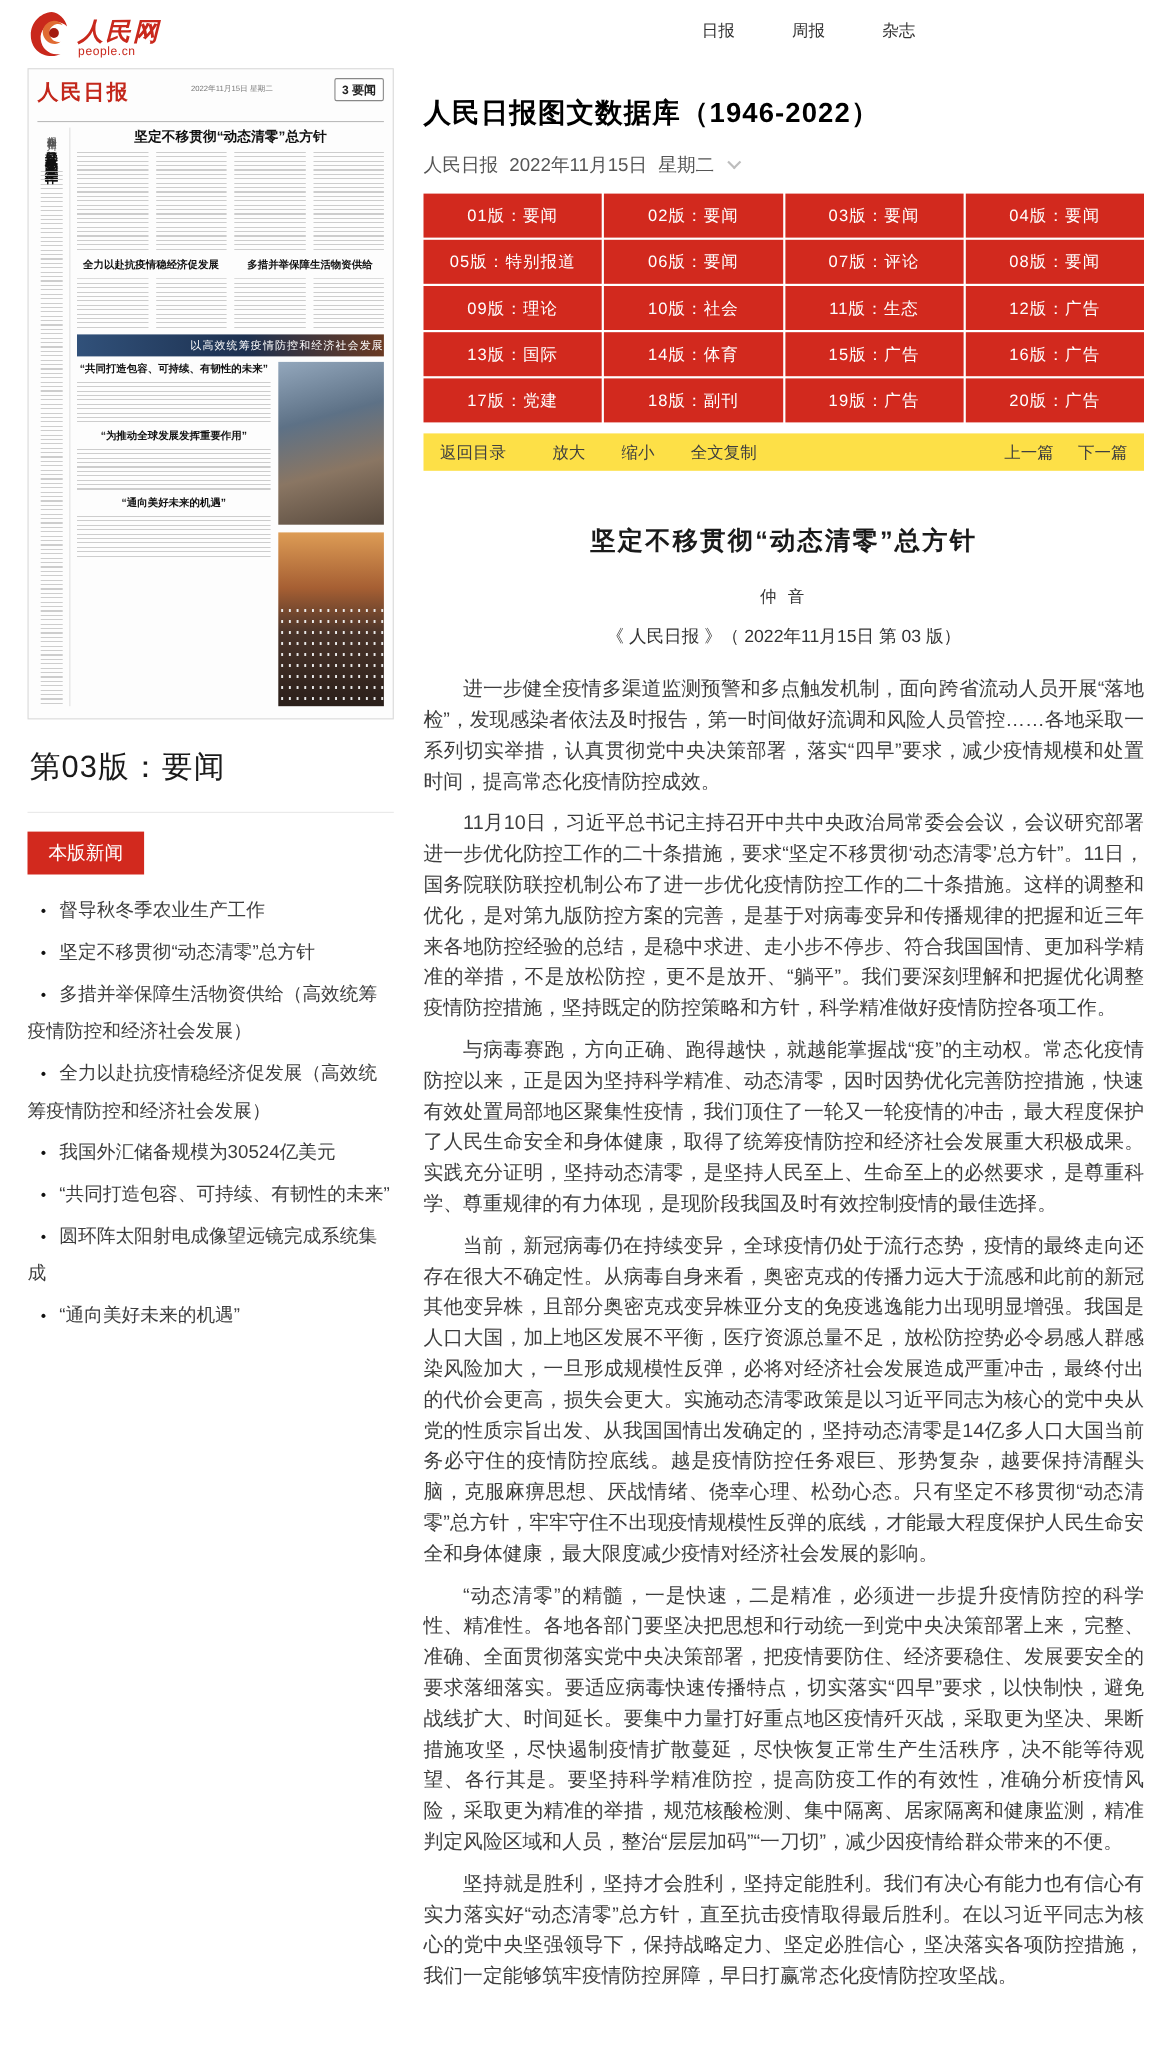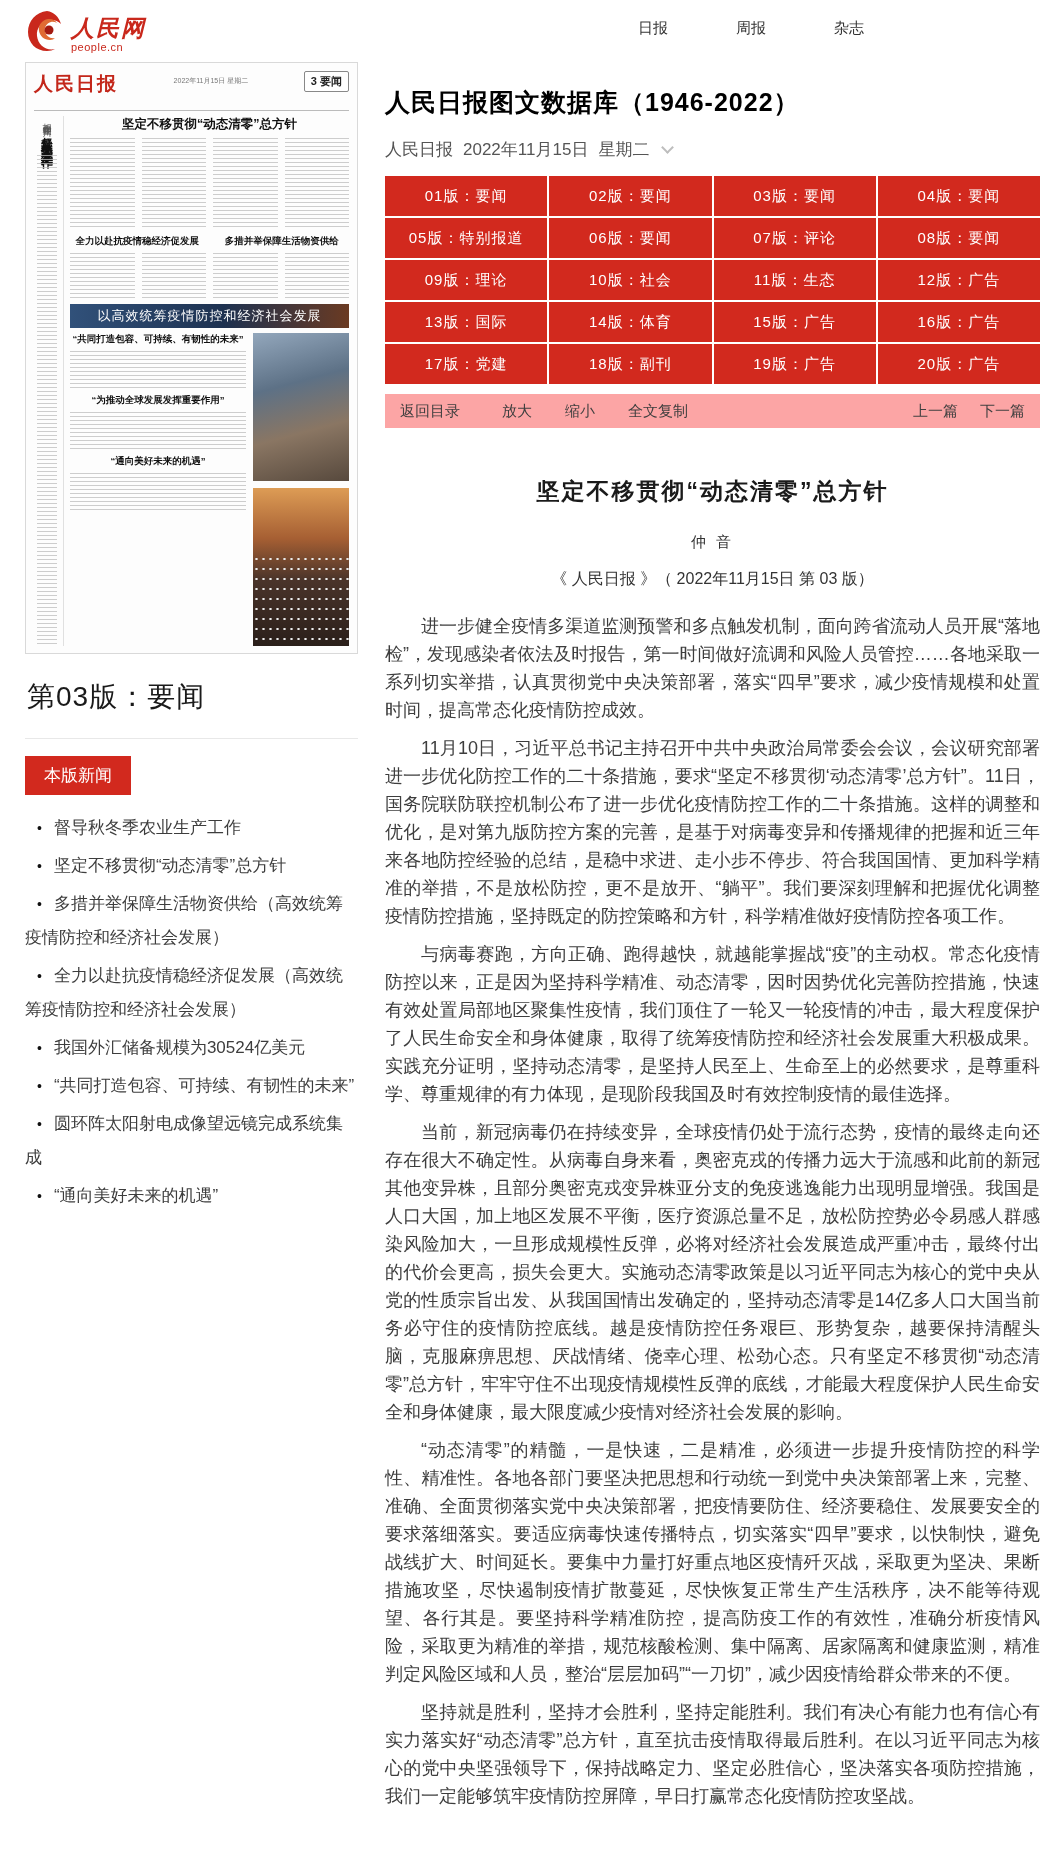--- a/index.html
+++ b/index.html
@@ -8,21 +8,21 @@
     width:1062px; min-height:1869px;
     font-family:"Liberation Sans", sans-serif;
     color:#222;
   }
   
   .site-header { position:relative; height:58px; background:#fff; }
   .logo { position:absolute; left:26px; top:9px; display:flex; align-items:flex-end; gap:5px; cursor:pointer; }
   .logo-text { display:flex; flex-direction:column; line-height:1; }
   .logo-cn { font-family:"Liberation Serif", serif; font-style:italic; font-weight:bold; font-size:23px; color:#c9281c; letter-spacing:2px; }
   .logo-en { font-size:11px; color:#c9281c; margin-top:2px; letter-spacing:.5px; }
-  .top-nav { position:absolute; left:638px; top:19px; display:flex; gap:68px; font-size:15px; color:#333; }
+  .top-nav { position:absolute; left:638px; top:19px; display:flex; gap:52px; font-size:15px; color:#333; }
   .nav-item { cursor:pointer; }
   
   .content { display:flex; padding:4px 22px 0 25px; gap:27px; }
   .left-col { width:333px; flex:none; }
   .right-col { width:655px; flex:none; }
   
   .thumb { height:592px; border:1px solid #d9d9d9; background:#fdfdfd; padding:8px; overflow:hidden; cursor:pointer; }
   .t-masthead { display:flex; justify-content:space-between; align-items:flex-start; height:40px; border-bottom:1px solid #bbb; }
   .t-name { font-family:"Liberation Serif", serif; font-weight:bold; font-size:19px; color:#c3271b; letter-spacing:2px; }
   .t-date { font-size:7px; color:#777; margin-top:5px; }
@@ -34,21 +34,21 @@
   .t-fake { background:repeating-linear-gradient(to bottom,#bdbdbd 0 1px,transparent 1px 4px); opacity:.75; }
   .t-vert .t-fake { width:20px; flex:1; margin-top:6px; }
   .t-main { flex:1; display:flex; flex-direction:column; gap:5px; }
   .t-h1 { font-size:12.5px; font-weight:bold; text-align:center; color:#111; }
   .t-cols { display:flex; gap:7px; height:92px; }
   .t-cols > div { flex:1; }
   .t-subrow { display:flex; gap:10px; }
   .t-sub { flex:1; font-size:9.5px; font-weight:bold; text-align:center; color:#111; }
   .t-cols2 { display:flex; gap:7px; height:46px; }
   .t-cols2 > div { flex:1; }
-  .t-band { background:linear-gradient(90deg,#31517a 0%,#1d3150 55%,#6a3a22 100%); color:#fff; font-size:13px; text-align:center; padding:3px 0; letter-spacing:1px; }
+  .t-band { background:linear-gradient(90deg,#31517a 0%,#1d3150 55%,#6a3a22 100%); color:#fff; font-size:10px; text-align:right; padding:3px 0; letter-spacing:1px; }
   .t-lower { display:flex; gap:7px; flex:1; }
   .t-lower-left { flex:1; display:flex; flex-direction:column; gap:5px; }
   .t-h2 { font-size:9.5px; font-weight:bold; text-align:center; color:#111; }
   .t-fake-s { height:38px; }
   .t-photos { width:96px; display:flex; flex-direction:column; gap:7px; }
   .t-photo1 { height:148px; background:linear-gradient(165deg,#93a7bc 0%,#5d7186 35%,#8a7663 65%,#57493d 100%); }
   .t-photo2 { height:158px; position:relative; overflow:hidden;
     background:linear-gradient(to bottom,#dd9c55 0%,#a65f33 32%,#4a342a 58%,#2a1f1a 100%); }
   .t-photo2::after { content:""; position:absolute; left:0; right:0; top:42%; bottom:0;
     background-image:radial-gradient(circle,#ececec 1px,transparent 1.3px); background-size:7px 10px; }
@@ -59,21 +59,21 @@
   .article-list { list-style:none; margin:16px 0 0; padding:0; font-size:17px; color:#3d3d3d; }
   .article-item { line-height:34px; margin-bottom:4px; cursor:pointer; }
   .bullet { font-size:14px; color:#111; margin:0 12px 0 12px; }
   
   .db-title { font-size:25px; font-weight:bold; color:#000; margin:24px 0 0; letter-spacing:1px; }
   .issue-line { display:flex; align-items:center; margin-top:19px; font-size:17px; color:#555; cursor:pointer; }
   .issue-line .seg { margin-right:10px; }
   .chev { width:9px; height:9px; border-right:2px solid #bdbdbd; border-bottom:2px solid #bdbdbd; transform:rotate(45deg); margin:-5px 0 0 4px; }
   .page-grid { margin-top:15px; display:grid; grid-template-columns:repeat(4,1fr); gap:2px; }
   .page-cell { background:#d2291e; color:#fff; font-size:15px; text-align:center; padding:11px 0 10px; cursor:pointer; letter-spacing:1px; }
-  .toolbar { margin-top:10px; background:#fca5a5; height:34px; display:flex; align-items:center; font-size:15px; color:#3f3f3f; padding:0 15px;justify-content:flex-end; }
+  .toolbar { margin-top:10px; background:#fde047; height:34px; display:flex; align-items:center; font-size:15px; color:#3f3f3f; padding:0 15px;justify-content:flex-end; }
   .tb-left { display:flex; }
   .tb-left .tb-item { margin-right:33px; cursor:pointer; }
   .tb-left .tb-item:first-child { margin-right:42px; }
   .tb-right { margin-left:auto; display:flex; gap:22px; }
   .tb-right .tb-item { cursor:pointer; }
   
   .article-title { font-size:23px; font-weight:bold; text-align:center; color:#1a1a1a; margin:48px 0 0; letter-spacing:2px; }
   .article-author { text-align:center; font-size:15px; color:#333; margin-top:26px; letter-spacing:3px; }
   .article-source { text-align:center; font-size:16px; color:#333; margin-top:17px; }
   .paras { margin-top:22px; }

